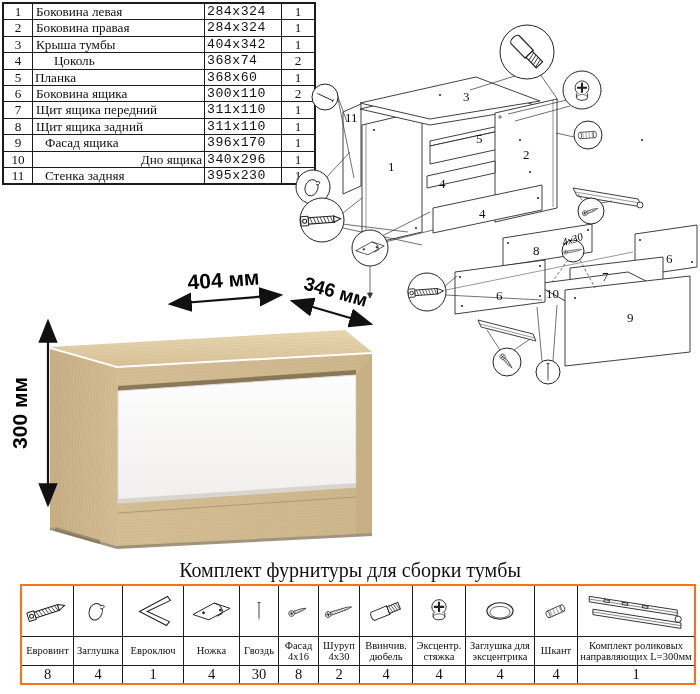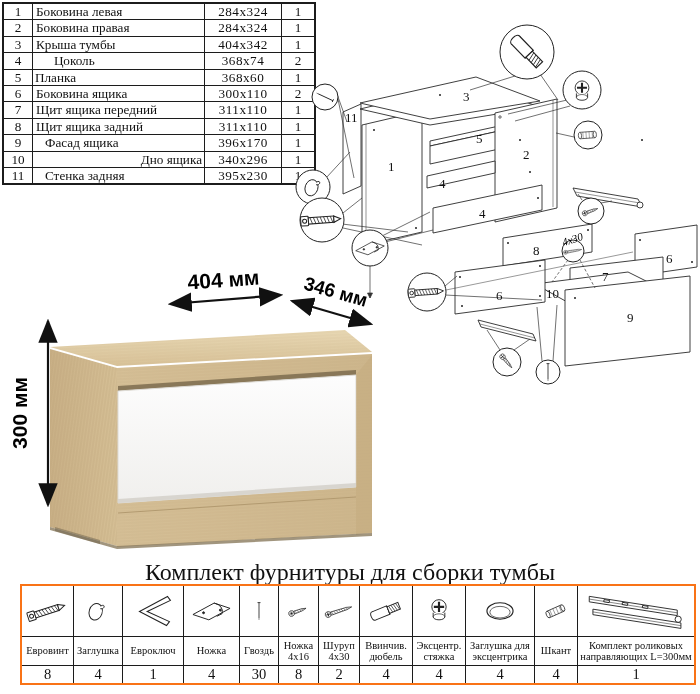--- a/index.html
+++ b/index.html
@@ -5,25 +5,25 @@
   html,body{margin:0;padding:0;}
   body{width:700px;height:694px;background:#fff;font-family:"Liberation Serif",serif;position:relative;overflow:hidden;color:#111;}
   .abs{position:absolute;}
 
   
   #parts-table{left:2px;top:2px;border-collapse:collapse;table-layout:fixed;}
   #parts-table td{border:1px solid #1c1c1c;height:15.4px;font-size:13.2px;line-height:1;padding:0 2px;white-space:nowrap;overflow:hidden;}
   #parts-table{border:2px solid #1c1c1c;}
   td.c-num{width:24px;text-align:center;}
   td.c-name{width:148px;text-align:left;}
-  td.c-size{width:72px;text-align:center;letter-spacing:.5px;}
+  td.c-size{width:72px;letter-spacing:.5px;font-family:Liberation Mono, monospace;}
   td.c-qty{width:28px;text-align:center;}
 
   
-  #hw-title{left:0;top:559px;width:700px;text-align:center;font-size:24px;}
+  #hw-title{left:0;top:559px;width:700px;text-align:center;font-size:20px;}
   #hw-table{left:20px;top:584px;border-collapse:collapse;table-layout:fixed;border:2px solid #f97316;}
   #hw-table td{border:1px solid #1c1c1c;text-align:center;vertical-align:middle;padding:0;}
   #hw-table tr.r-icon td{height:50px;}
   #hw-table tr.r-name td{height:26px;font-size:10.5px;line-height:1.05;padding:1px 1px;}
   #hw-table tr.r-qty td{height:17px;font-size:14.5px;}
   #hw-table svg{display:block;margin:0 auto;}
 
   svg text{font-family:"Liberation Serif",serif;}
   .dim-label{font-family:"Liberation Sans",sans-serif;font-weight:bold;}
   .lbl{font-size:13px;fill:#111;}
@@ -473,21 +473,21 @@
             <use href="#sym-drawer-rails-icon"></use>
           </svg>
         </td>
       </tr>
     <tr class="r-name">
         <td>Евровинт</td>
         <td>Заглушка</td>
         <td>Евроключ</td>
         <td>Ножка</td>
         <td>Гвоздь</td>
-        <td>Ножка 4x16</td>
+        <td>Фасад 4x16</td>
         <td>Шуруп 4x30</td>
         <td>Ввинчив. дюбель</td>
         <td>Эксцентр. стяжка</td>
         <td>Заглушка для эксцентрика</td>
         <td>Шкант</td>
         <td>Комплект роликовых направляющих L=300мм</td>
       </tr>
     <tr class="r-qty">
         <td>8</td>
         <td>4</td>

